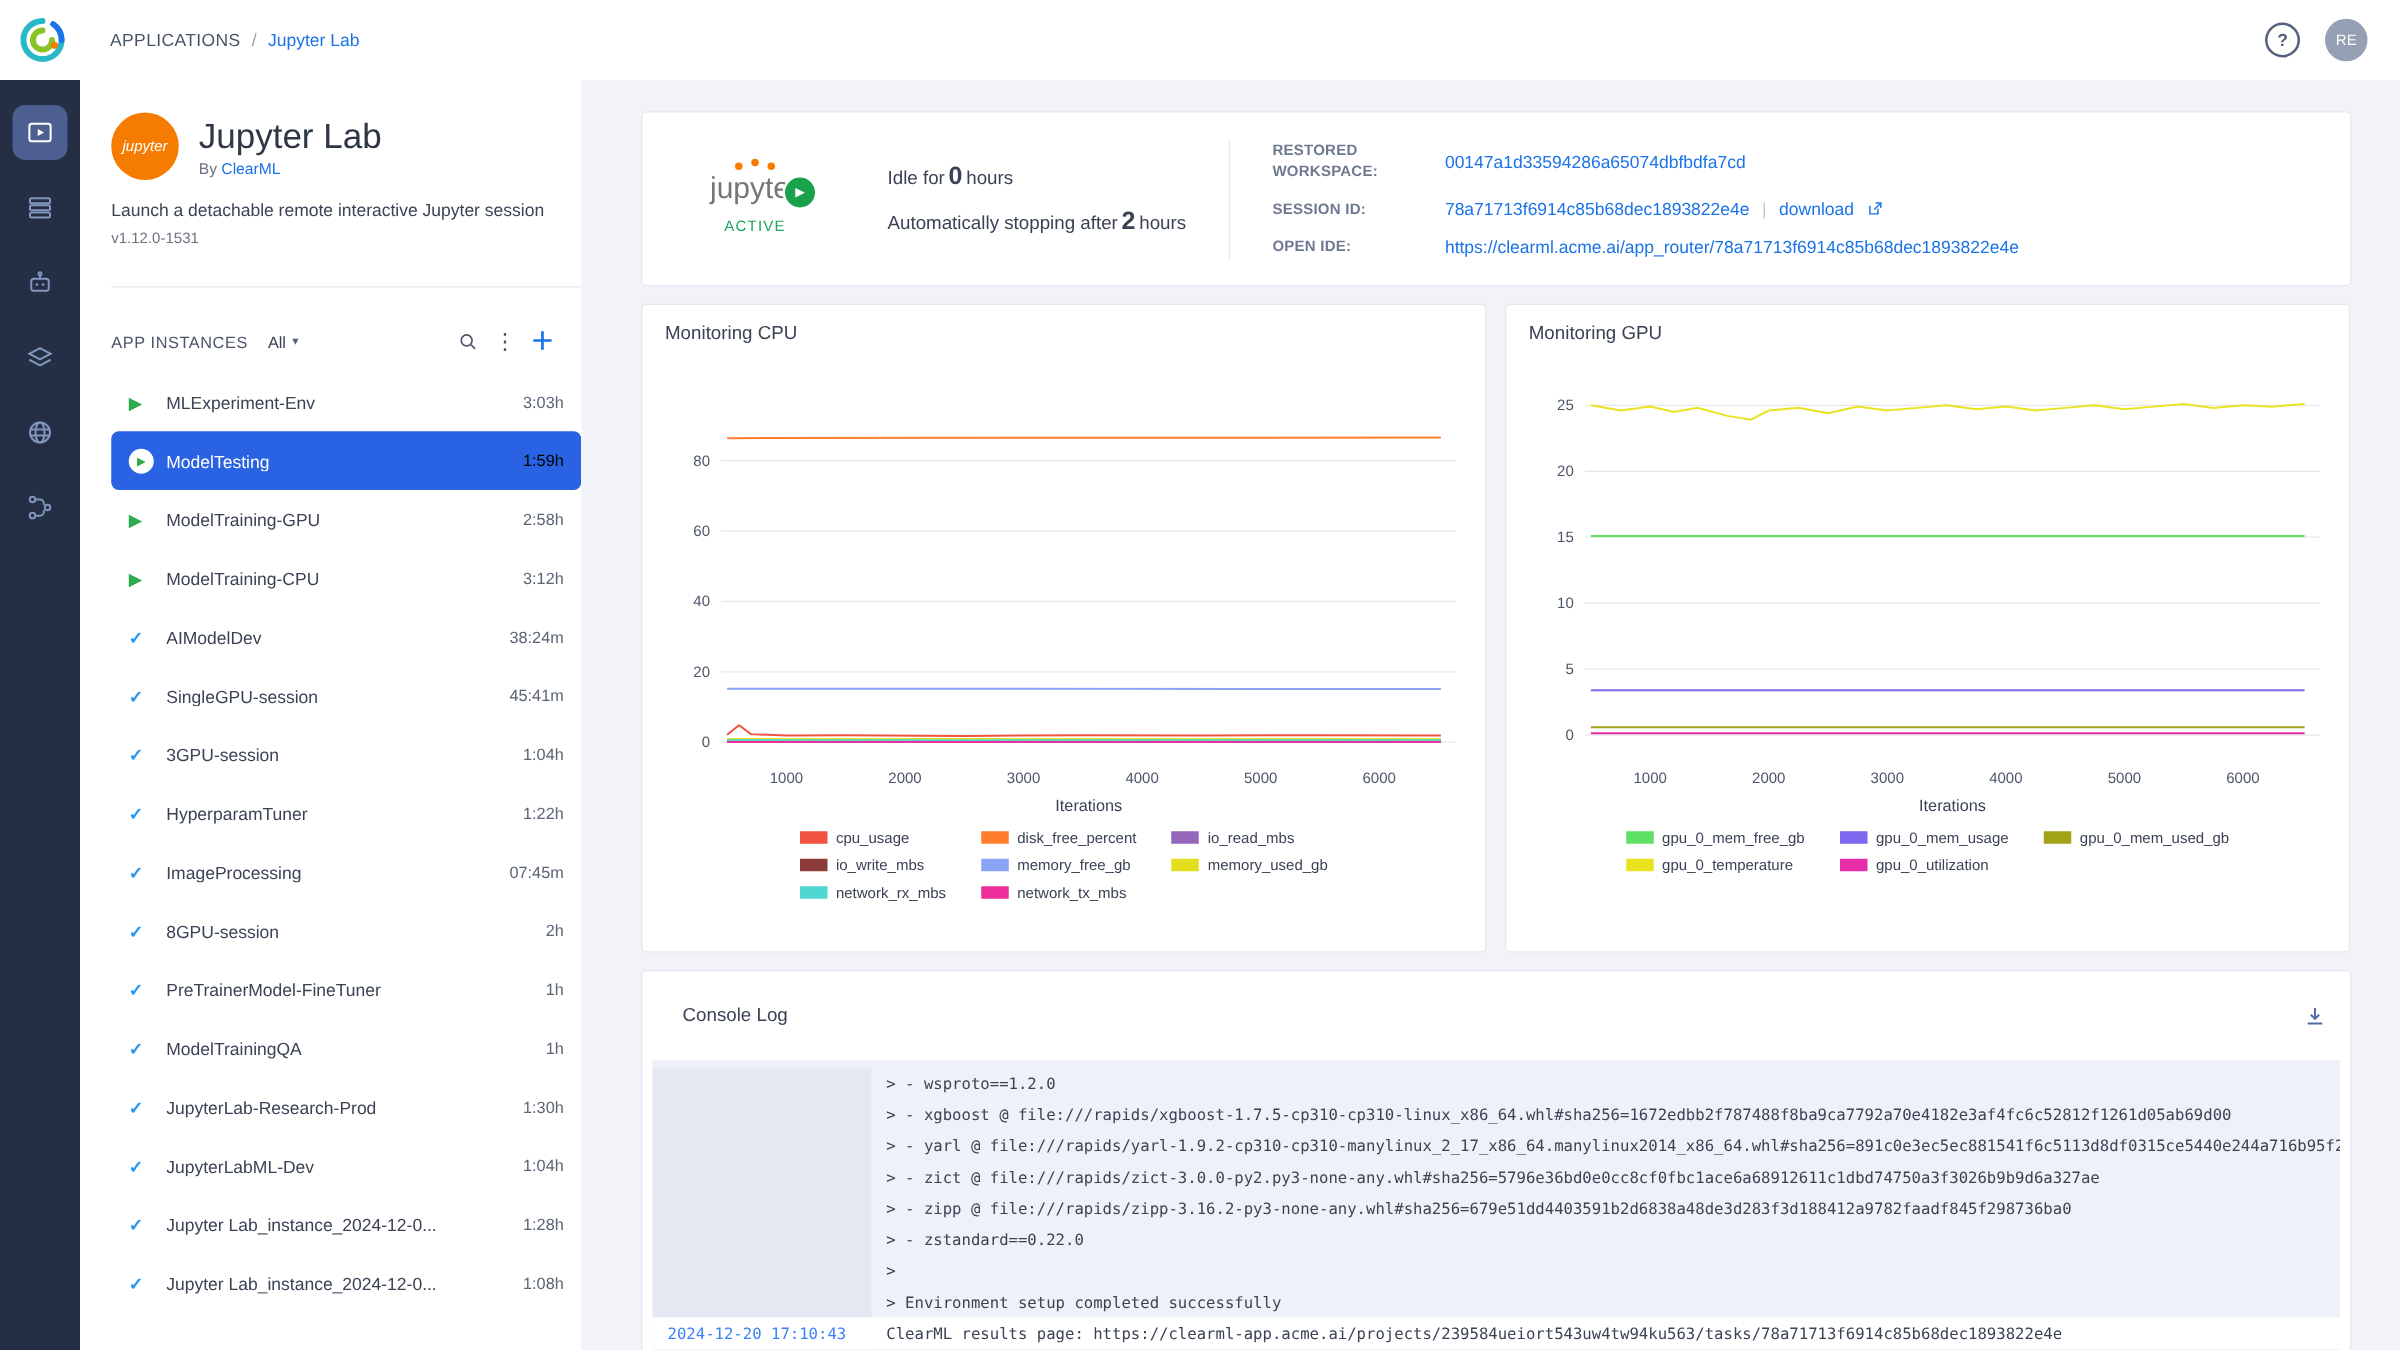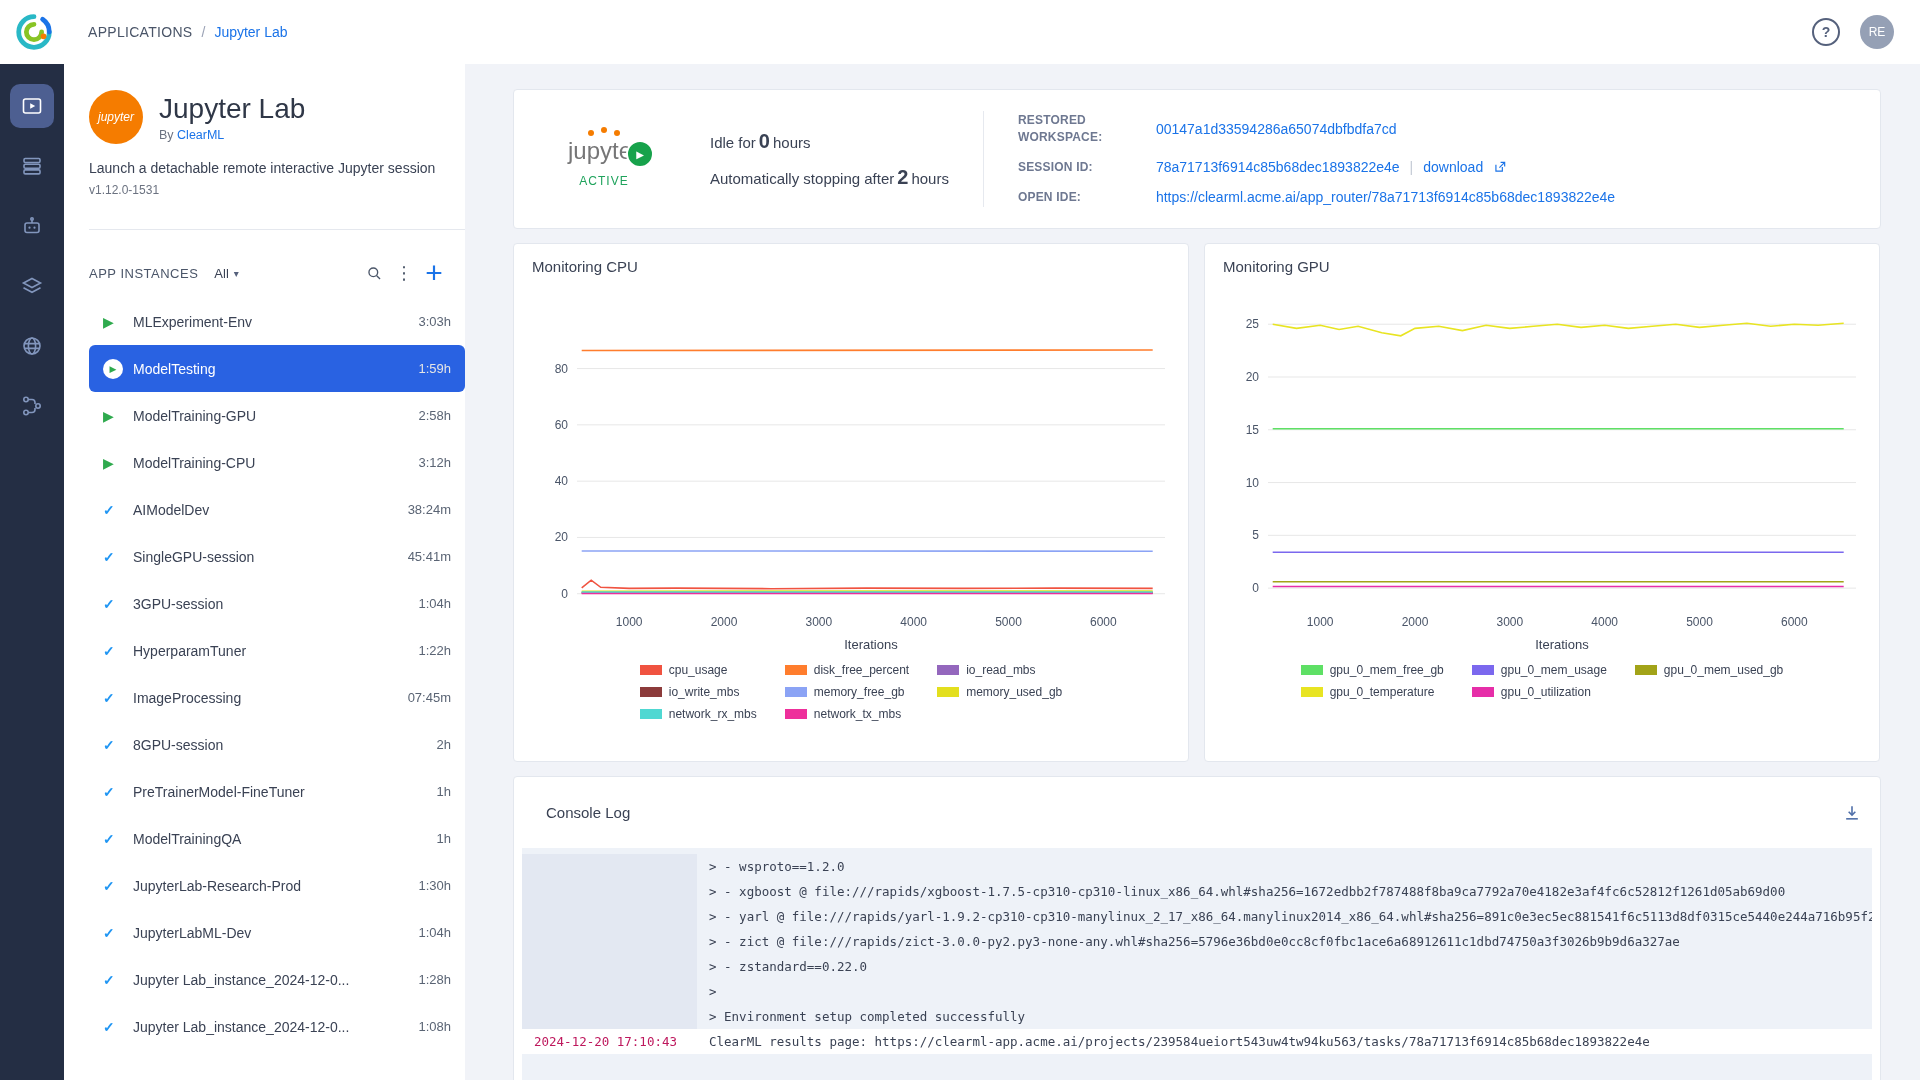--- a/index.html
+++ b/index.html
@@ -49,21 +49,21 @@
   .plus{font-size:30px;color:#1a73e8;font-weight:300;line-height:1}
   .inst-list{margin-top:10px}
   .inst-row{height:47px;display:flex;align-items:center;padding:0 14px;border-radius:6px;font-size:14px;
             color:#3a4254;cursor:pointer}
   .inst-status{width:30px;font-size:14px;flex-shrink:0}
   .inst-status.running{color:#2faa4e}
   .inst-status.completed{color:#2196f3;font-weight:700}
   .inst-name{flex:1;white-space:nowrap;overflow:hidden;text-overflow:ellipsis;padding-right:8px}
   .inst-time{font-size:13px;color:#5a6474}
   .inst-row.selected{background:#2962e2;color:#fff}
-  .inst-row.selected .inst-time{color:#e5e5e5}
+  .inst-row.selected .inst-time{color:#000000}
   .inst-row.selected .inst-status.running{background:#fff;color:#2faa4e;width:20px;height:20px;border-radius:50%;
             display:flex;align-items:center;justify-content:center;font-size:9px;margin-right:10px}
 
   
   .main{flex:1;background:#f1f3f8;padding:25px 0 0 48px;overflow:hidden}
   .main-inner{width:1368px;display:flex;flex-direction:column;gap:14px}
   .card{background:#fff;border:1px solid #e3e7ee;border-radius:4px;box-sizing:border-box}
 
   
   .session-card{height:140px;display:flex;align-items:center;padding:0 30px;gap:34px}
@@ -96,21 +96,21 @@
   .legend-item{display:flex;align-items:center;gap:7px;cursor:pointer}
   .swatch{width:22px;height:10px;display:inline-block;flex-shrink:0}
 
   
   .console-card{height:560px;display:flex;flex-direction:column}
   .console-head{display:flex;justify-content:space-between;align-items:center;padding:13px 18px}
   .console-title{font-size:15px;font-weight:500;color:#3a4254;margin:14px}
   .console-body{flex:1;background:#eef2f8;margin:0 8px 8px 8px;overflow:hidden;padding-top:6px;
                 font-family:"DejaVu Sans Mono",monospace;font-size:12.5px;color:#3a4254}
   .console-row{display:flex;line-height:25px}
-  .console-row .ts{width:175px;background:#e3e8f2;padding-left:12px;box-sizing:border-box;color:#be185d;flex-shrink:0}
+  .console-row .ts{width:175px;background:#e3e8f2;padding-left:12px;box-sizing:border-box;color:#3b82f6;flex-shrink:0}
   .console-row .txt{padding-left:12px;white-space:nowrap}
   .console-row.highlight{background:#fff}
   .console-row.highlight .ts{background:#fff}
 </style>
 </head>
 <body>
 
 <header class="topbar">
   <div class="logo-wrap">
     <svg viewBox="0 0 44 44" width="42" height="42">
@@ -504,20 +504,21 @@
     <span class="txt">&gt; - yarl @ file:///rapids/yarl-1.9.2-cp310-cp310-manylinux_2_17_x86_64.manylinux2014_x86_64.whl#sha256=891c0e3ec5ec881541f6c5113d8df0315ce5440e244a716b95f2525b7b9f3608</span>
   </div>
 
   <div class="console-row">
     <span class="ts"></span>
     <span class="txt">&gt; - zict @ file:///rapids/zict-3.0.0-py2.py3-none-any.whl#sha256=5796e36bd0e0cc8cf0fbc1ace6a68912611c1dbd74750a3f3026b9b9d6a327ae</span>
   </div>
 
   <div class="console-row">
     <span class="ts"></span>
+    <span class="txt">&gt; - zipp @ file:///rapids/zipp-3.16.2-py3-none-any.whl#sha256=679e51dd4403591b2d6838a48de3d283f3d188412a9782faadf845f298736ba0</span>
   </div>
 
   <div class="console-row">
     <span class="ts"></span>
     <span class="txt">&gt; - zstandard==0.22.0</span>
   </div>
 
   <div class="console-row">
     <span class="ts"></span>
     <span class="txt">&gt;</span>

